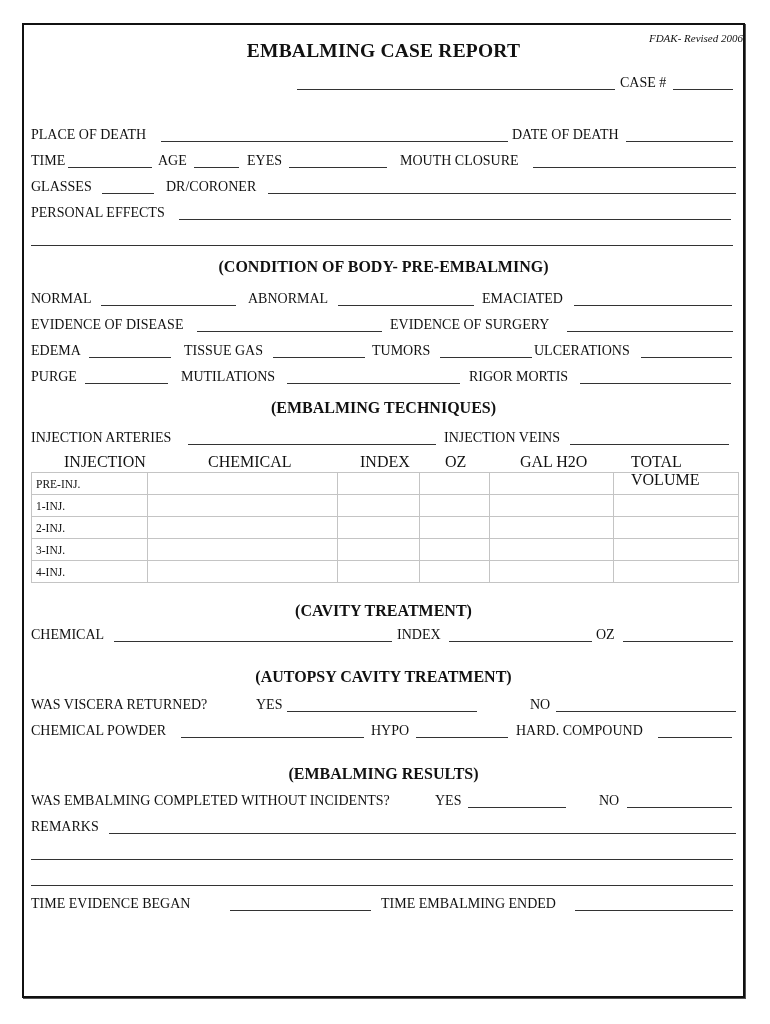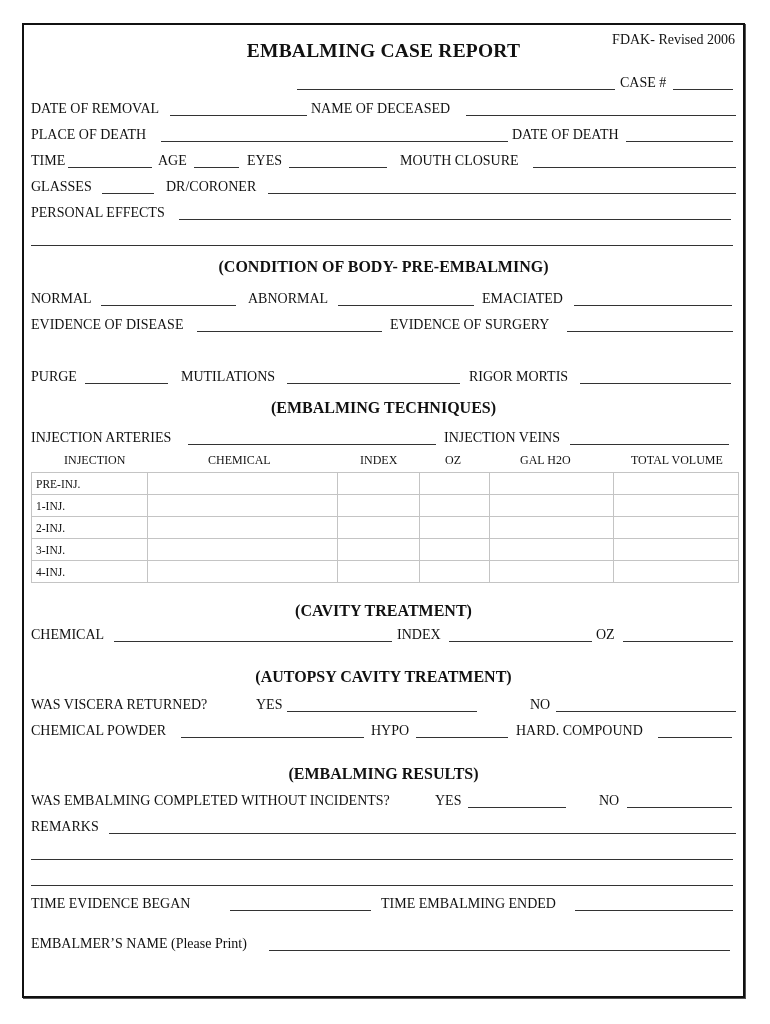--- a/index.html
+++ b/index.html
@@ -1,50 +1,44 @@
 <!DOCTYPE html>
 <html><head>
 <meta charset="utf-8">
 <style>
   html, body { margin:0; padding:0; background:#ffffff; }
   body { width:770px; height:1024px; position:relative; overflow:hidden;
          font-family:"Liberation Serif", "DejaVu Serif", serif; color:#111; }
   .frame { position:absolute; left:22px; top:23px; width:723px; height:975px;
            border:2px solid #111; box-shadow:1px 1px 0 #555; box-sizing:border-box; }
   .abs { position:absolute; white-space:nowrap; }
-  .revised { right:8px; top:7px; font-size:14px; }
+  .revised { right:0; top:7px; font-size:11px; font-style:italic; }
   .title { left:0; right:0; top:15px; text-align:center; font-weight:bold; font-size:19.5px; letter-spacing:0.2px; }
   .section { left:0; right:0; text-align:center; font-weight:bold; font-size:16px; }
   .row { position:absolute; left:7px; right:8px; height:18px; font-size:14px; line-height:18px; }
   .lbl { position:absolute; top:0; white-space:nowrap; }
   .line { position:absolute; top:15px; height:0; border-bottom:1px solid #333; }
   .full-line { position:absolute; left:7px; right:10px; height:0; border-bottom:1px solid #333; }
-  .thead { position:absolute; left:7px; right:16px; height:16px; font-size:12px; }
+  .thead { position:absolute; left:7px; right:16px; height:16px; font-size:16px; }
   .thead span { position:absolute; top:0; }
   table.inj { position:absolute; left:7px; top:447px; width:708px; border-collapse:collapse; font-size:11.5px; }
   table.inj td { border:1px solid #c4c4c4; height:21px; padding:0 0 0 4px; vertical-align:middle; }
 </style>
 </head>
 <body>
 
 <div class="frame">
 
   <div class="abs revised">FDAK- Revised 2006</div>
   <div class="abs title">EMBALMING CASE REPORT</div>
 
   <div class="row" style="top:49px">
     <span class="line" style="left:266px;width:318px"></span>
     <span class="lbl" style="left:589px">CASE #</span>
     <span class="line" style="left:642px;width:60px"></span>
-  </div>
-  <div class="row" style="top:75px">
-    <span class="lbl" style="left:0">DATE OF REMOVAL</span>
-    <span class="line" style="left:139px;width:137px"></span>
-    <span class="lbl" style="left:280px">NAME OF DECEASED</span>
-    <span class="line" style="left:435px;width:270px"></span>
   </div>
   <div class="row" style="top:101px">
     <span class="lbl" style="left:0">PLACE OF DEATH</span>
     <span class="line" style="left:130px;width:347px"></span>
     <span class="lbl" style="left:481px">DATE OF DEATH</span>
     <span class="line" style="left:595px;width:107px"></span>
   </div>
   <div class="row" style="top:127px">
     <span class="lbl" style="left:0">TIME</span>
     <span class="line" style="left:37px;width:84px"></span>
@@ -74,20 +68,30 @@
     <span class="lbl" style="left:217px">ABNORMAL</span>
     <span class="line" style="left:307px;width:136px"></span>
     <span class="lbl" style="left:451px">EMACIATED</span>
     <span class="line" style="left:543px;width:158px"></span>
   </div>
   <div class="row" style="top:291px">
     <span class="lbl" style="left:0">EVIDENCE OF DISEASE</span>
     <span class="line" style="left:166px;width:185px"></span>
     <span class="lbl" style="left:359px">EVIDENCE OF SURGERY</span>
     <span class="line" style="left:536px;width:166px"></span>
+  </div>
+  <div class="row" style="top:317px">
+    <span class="lbl" style="left:0">EDEMA</span>
+    <span class="line" style="left:58px;width:82px"></span>
+    <span class="lbl" style="left:153px">TISSUE GAS</span>
+    <span class="line" style="left:242px;width:92px"></span>
+    <span class="lbl" style="left:341px">TUMORS</span>
+    <span class="line" style="left:409px;width:92px"></span>
+    <span class="lbl" style="left:503px">ULCERATIONS</span>
+    <span class="line" style="left:610px;width:91px"></span>
   </div>
   <div class="row" style="top:343px">
     <span class="lbl" style="left:0">PURGE</span>
     <span class="line" style="left:54px;width:83px"></span>
     <span class="lbl" style="left:150px">MUTILATIONS</span>
     <span class="line" style="left:256px;width:173px"></span>
     <span class="lbl" style="left:438px">RIGOR MORTIS</span>
     <span class="line" style="left:549px;width:151px"></span>
   </div>
 
@@ -199,17 +203,13 @@
     <span class="line" style="left:78px;width:627px"></span>
   </div>
   <div class="full-line" style="top:834px"></div>
   <div class="full-line" style="top:860px"></div>
   <div class="row" style="top:870px">
     <span class="lbl" style="left:0">TIME  EVIDENCE BEGAN</span>
     <span class="line" style="left:199px;width:141px"></span>
     <span class="lbl" style="left:350px">TIME EMBALMING ENDED</span>
     <span class="line" style="left:544px;width:158px"></span>
   </div>
-  <div class="row" style="top:910px">
-    <span class="lbl" style="left:0">EMBALMER’S NAME (Please Print)</span>
-    <span class="line" style="left:238px;width:461px"></span>
-  </div>
 </div>
 
 </body></html>

